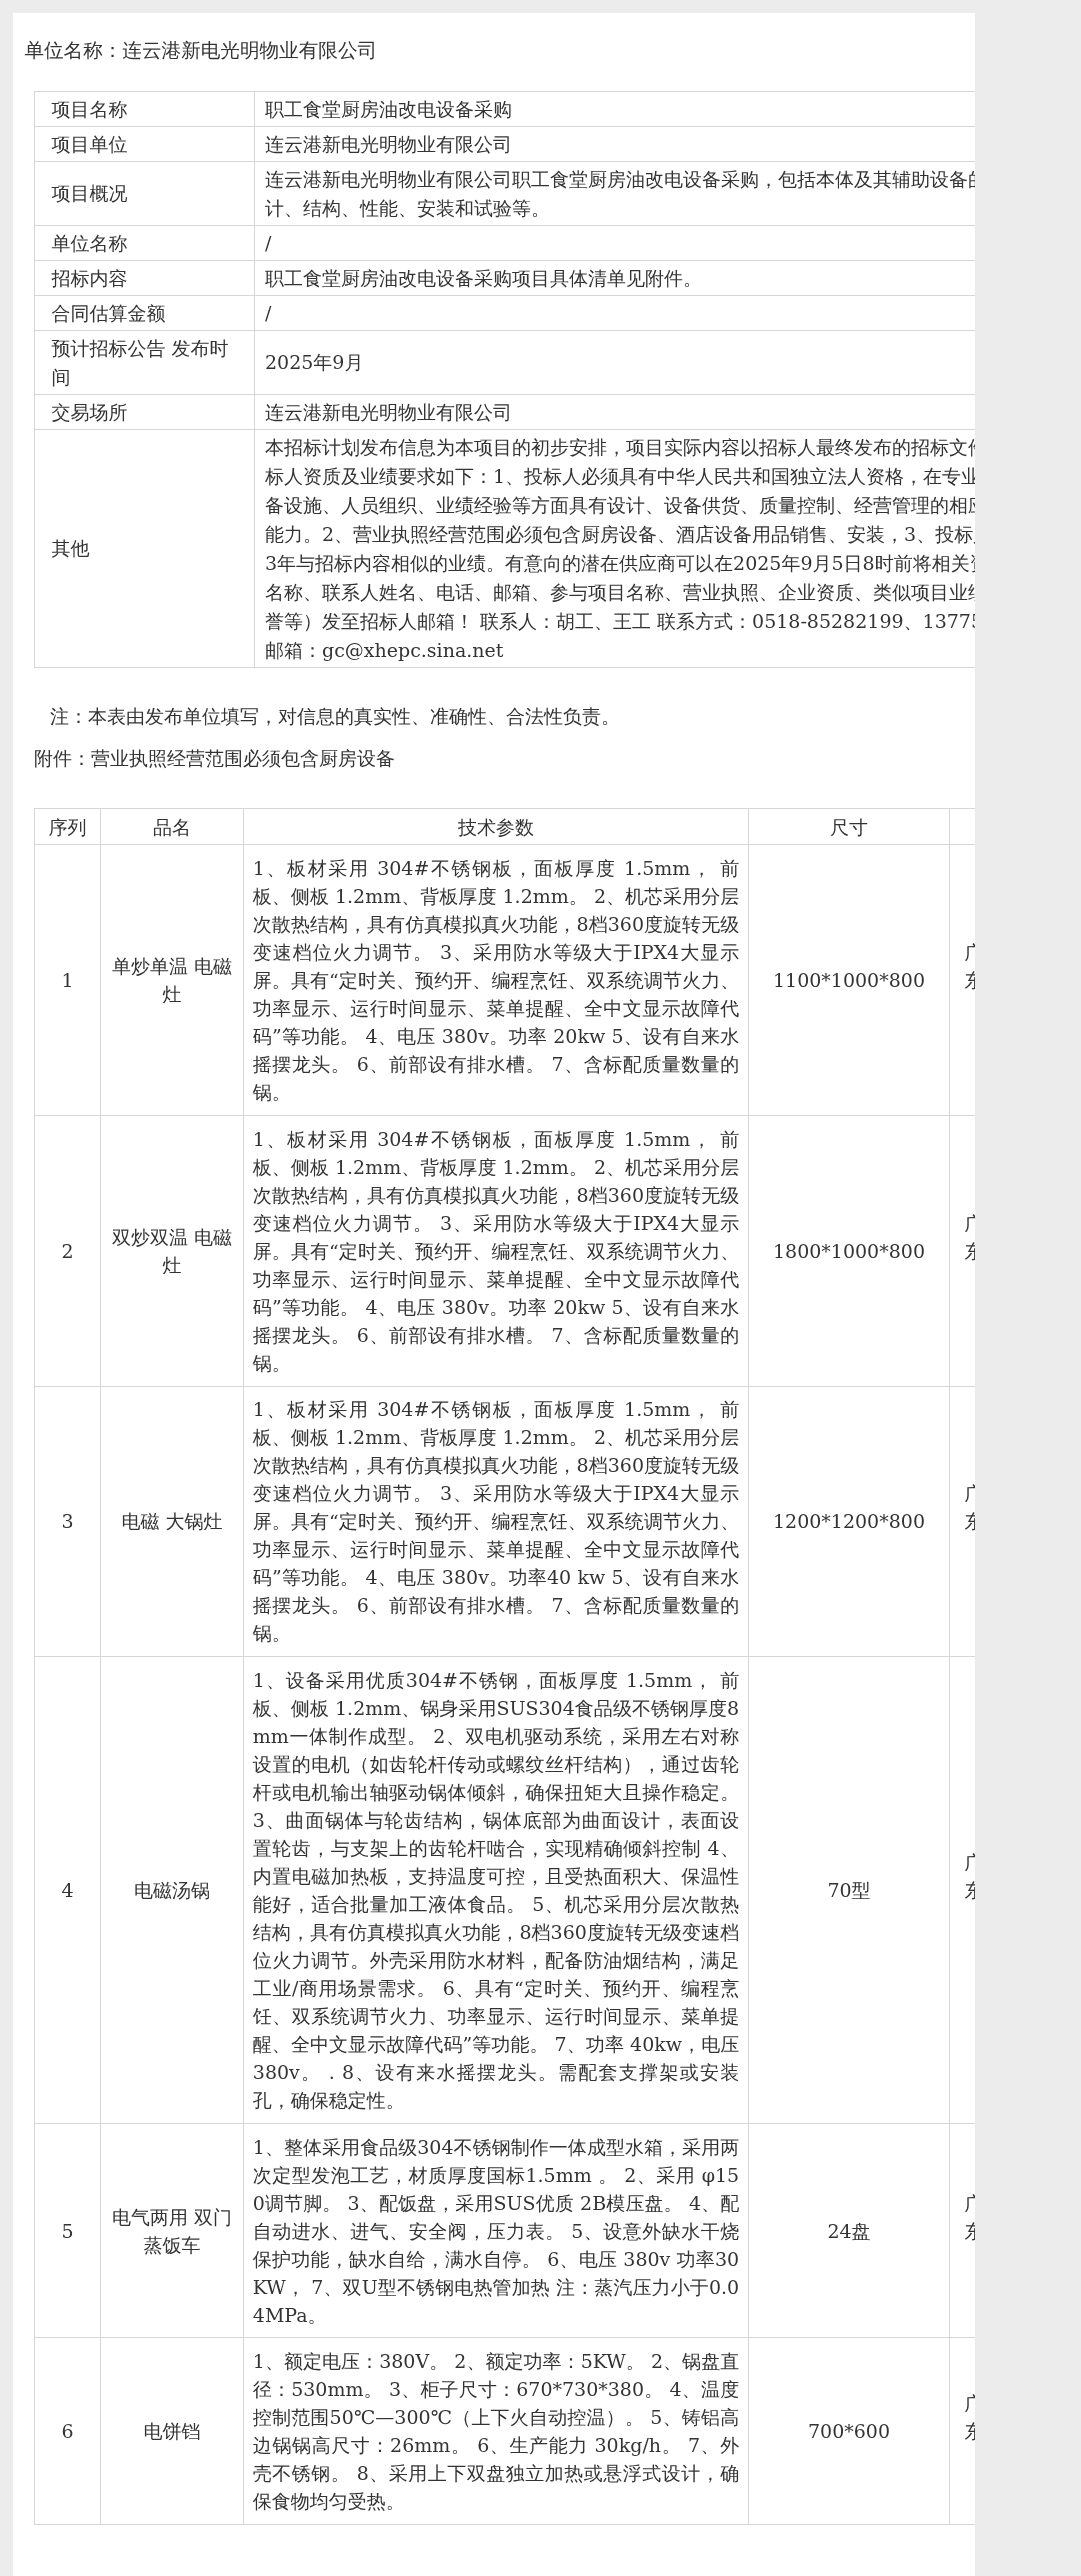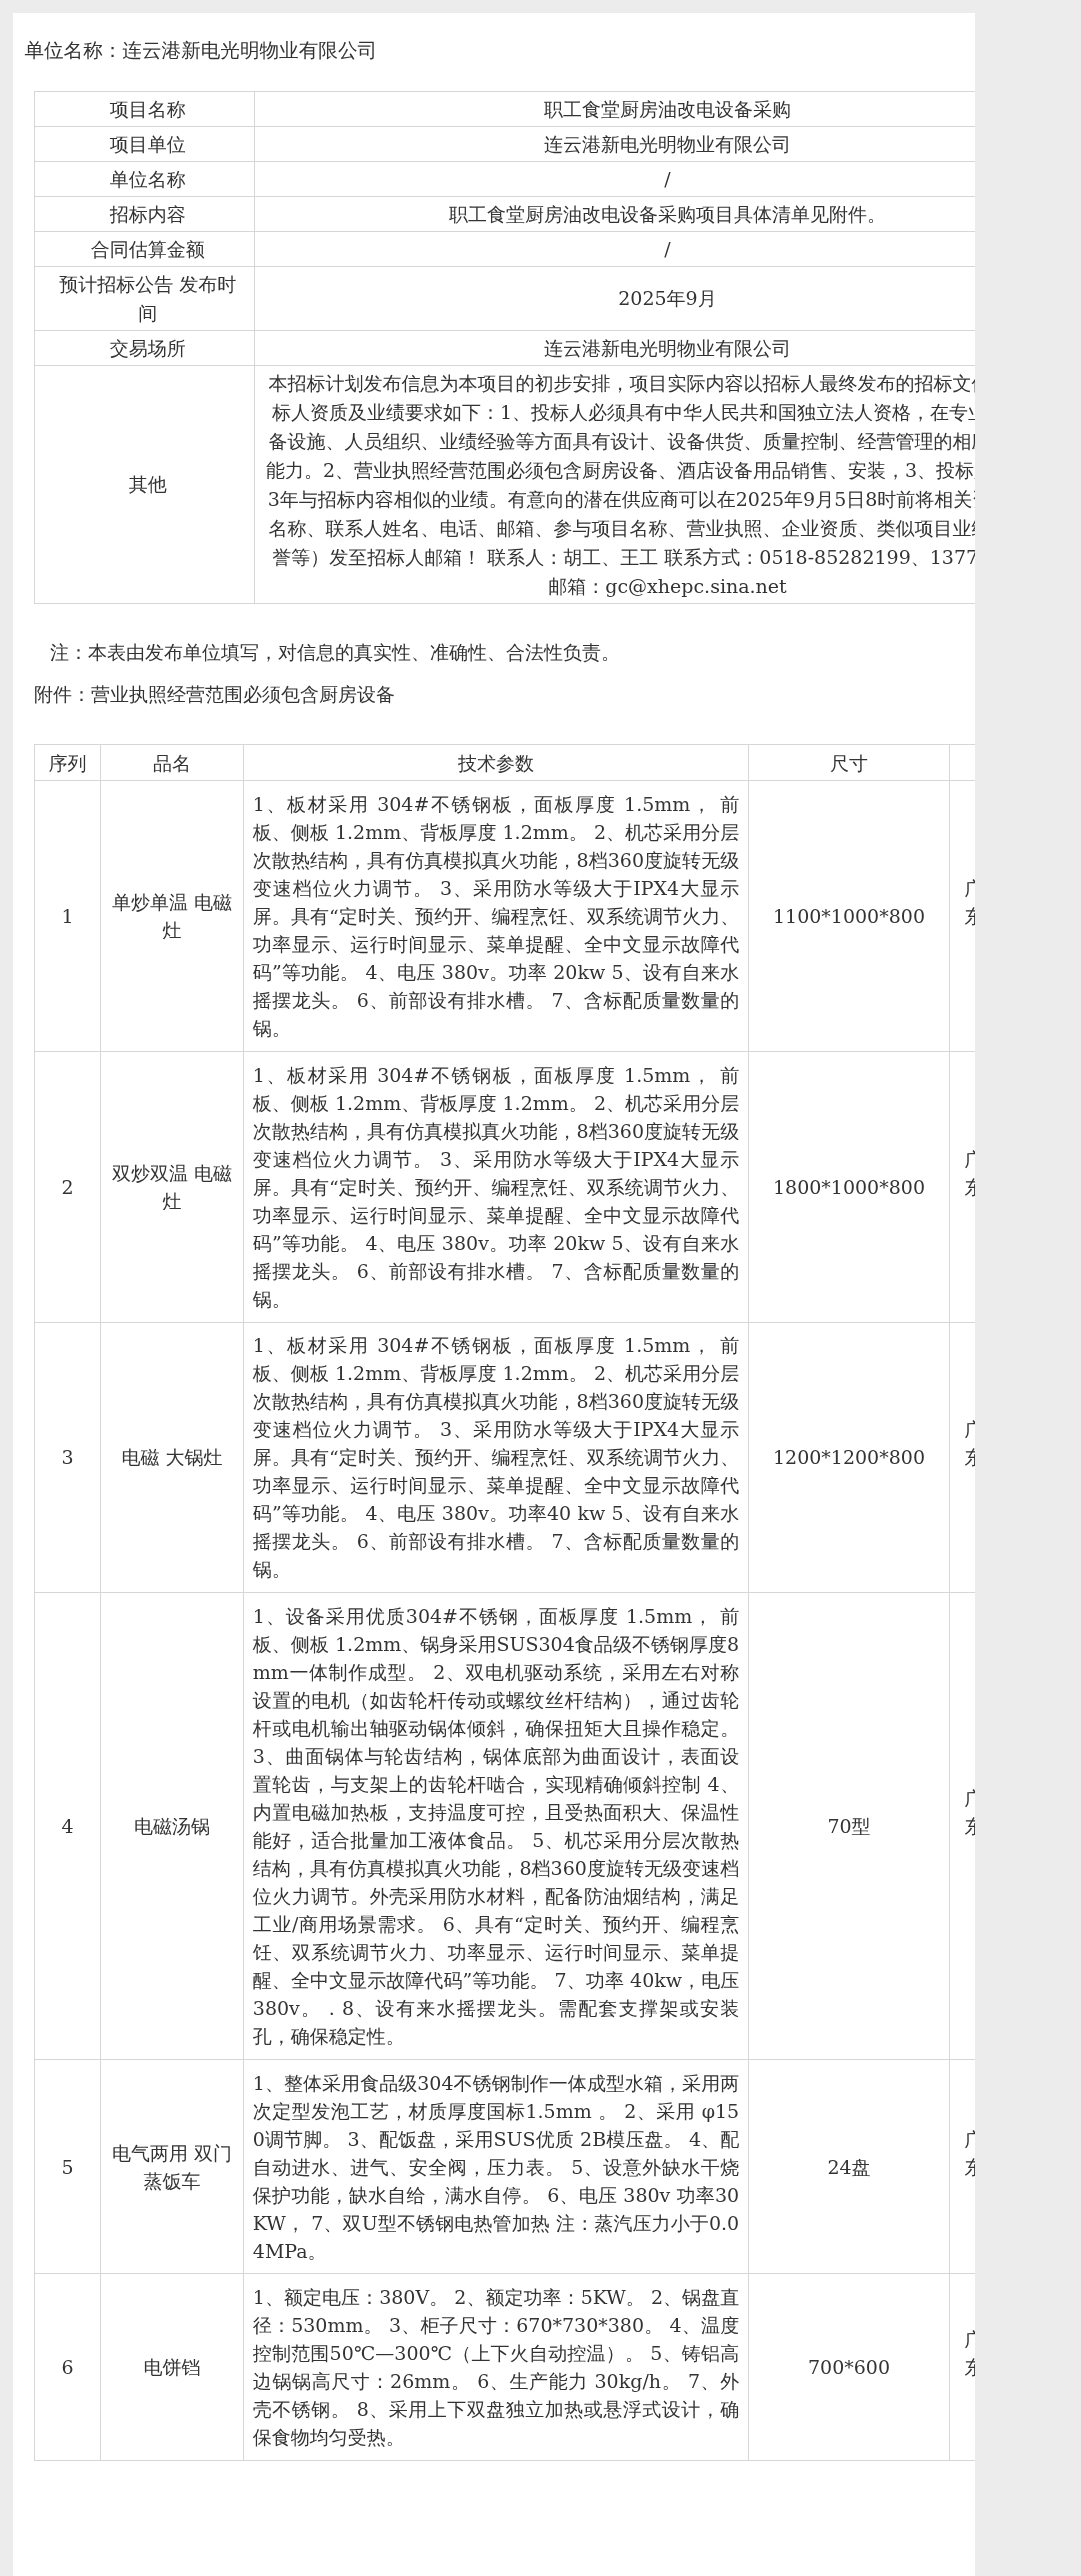--- a/index.html
+++ b/index.html
@@ -27,21 +27,20 @@
     margin: 3.8px 0 26.5px 11.4px;
     white-space: pre;
   }
   table {
     border-collapse: collapse;
     table-layout: fixed;
   }
   .info-table {
     margin-left: 21px;
     width: 1046px;
-    text-align: center;
   }
   .info-table td {
     border: 1.3px solid #d6d6d6;
     font-size: 19px;
     line-height: 29px;
     padding: 2.5px 10px;
     vertical-align: middle;
     word-break: break-all;
   }
   .info-table td.label-cell {
@@ -96,20 +95,24 @@
         <col class="c-value">
       </colgroup>
     <tbody>
       <tr>
         <td class="label-cell">项目名称</td>
         <td class="value-cell">职工食堂厨房油改电设备采购</td>
       </tr>
       <tr>
         <td class="label-cell">项目单位</td>
         <td class="value-cell">连云港新电光明物业有限公司</td>
+      </tr>
+      <tr>
+        <td class="label-cell">项目概况</td>
+        <td class="value-cell">连云港新电光明物业有限公司职工食堂厨房油改电设备采购，包括本体及其辅助设备的功能设计、结构、性能、安装和试验等。</td>
       </tr>
       <tr>
         <td class="label-cell">单位名称</td>
         <td class="value-cell">/</td>
       </tr>
       <tr>
         <td class="label-cell">招标内容</td>
         <td class="value-cell">职工食堂厨房油改电设备采购项目具体清单见附件。</td>
       </tr>
       <tr>

